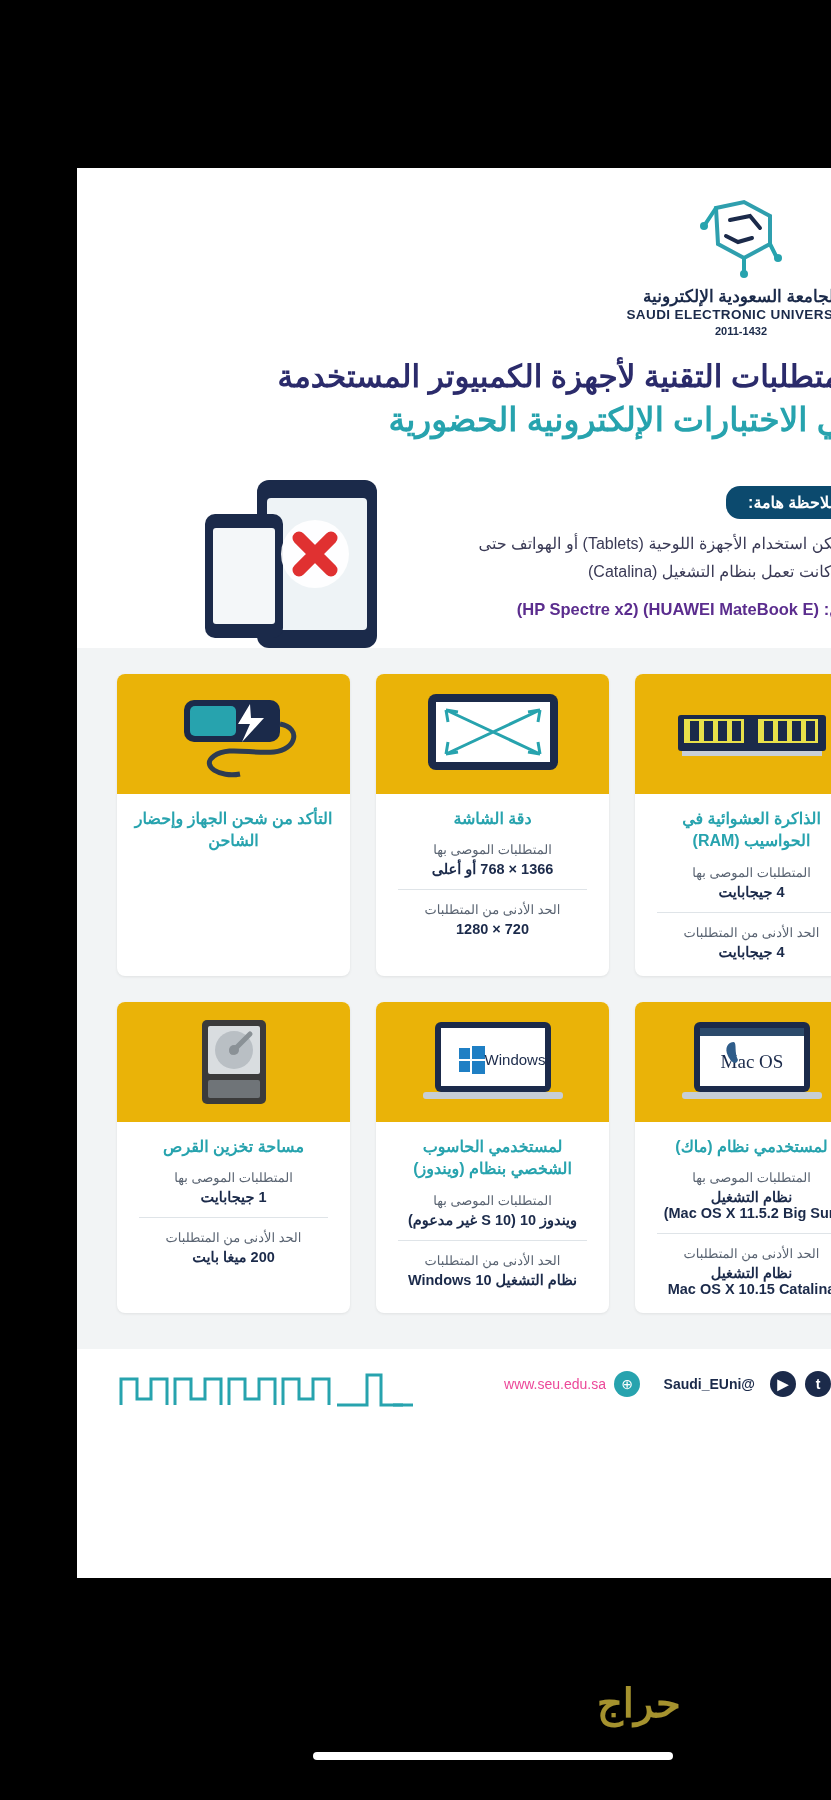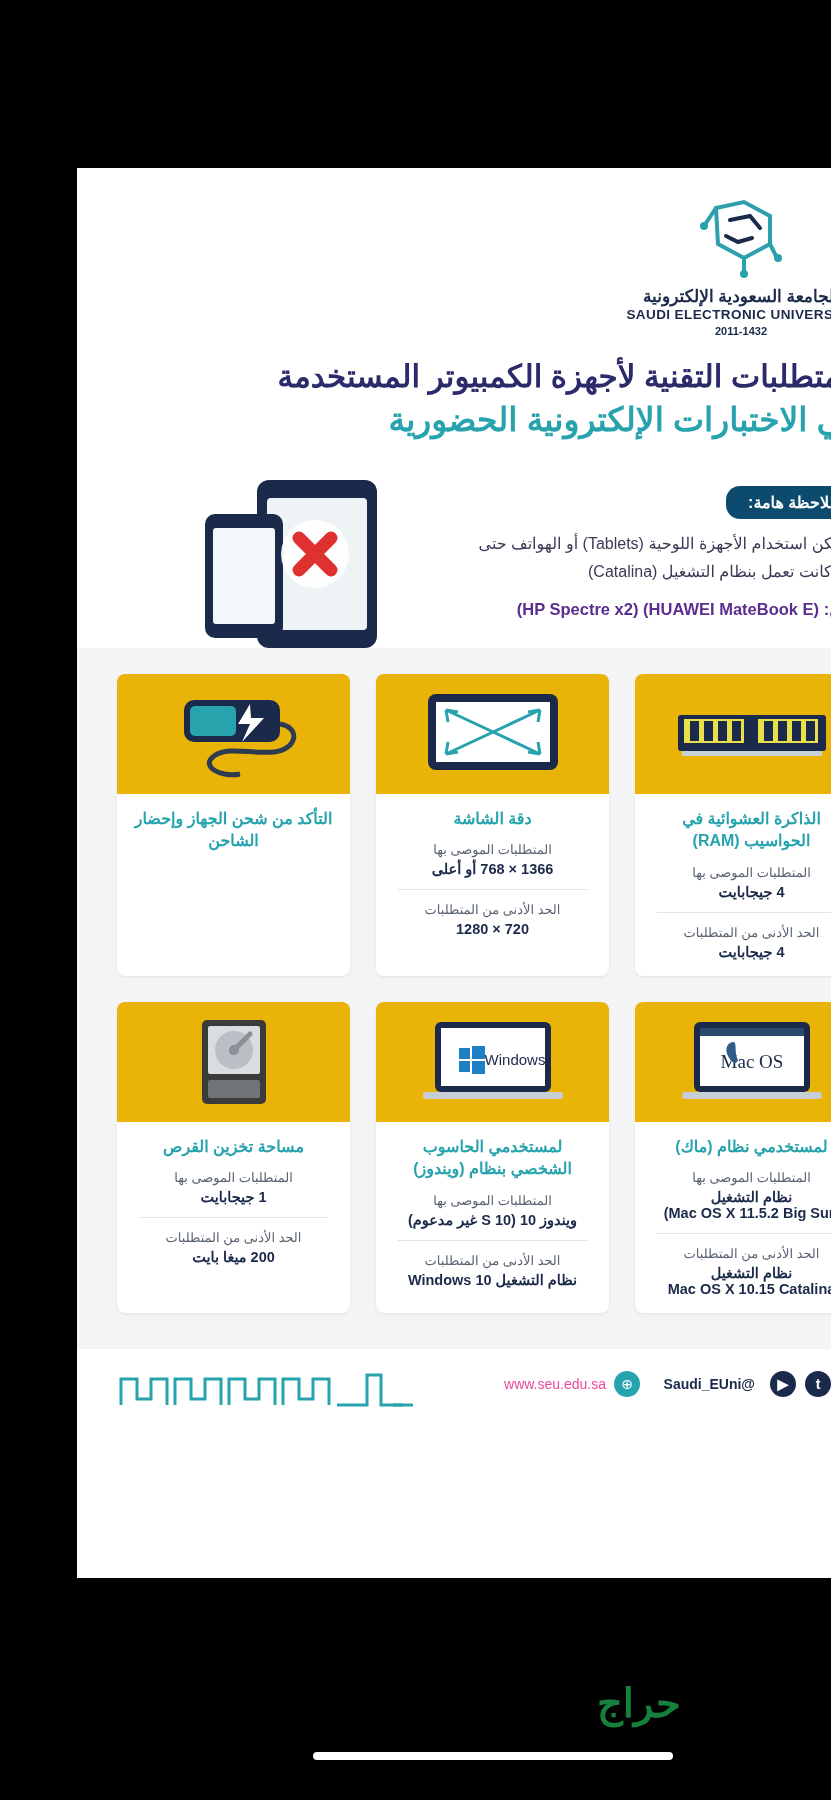--- a/index.html
+++ b/index.html
@@ -49,21 +49,21 @@
     font-size:14px;display:flex;align-items:center;justify-content:center;font-weight:bold;}
   .handle{font-size:14px;font-weight:bold;color:#1b2a4a;margin-right:6px;}
   .web{position:absolute;right:268px;top:22px;display:flex;align-items:center;gap:8px;}
   .globe{width:26px;height:26px;border-radius:50%;background:#27a3ae;color:#fff;font-size:14px;
     display:flex;align-items:center;justify-content:center;}
   .url{font-size:14px;font-weight:normal;color:#ec4899;}
   .deco{position:absolute;left:40px;top:16px;}
 
   
   .homebar{position:absolute;left:236px;bottom:40px;width:360px;height:8px;background:#ffffff;border-radius:4px;}
-  .wm{position:absolute;left:520px;bottom:74px;font-size:40px;font-weight:bold;color:#22c55e;opacity:.65;}
+  .wm{position:absolute;left:520px;bottom:74px;font-size:40px;font-weight:bold;color:#fde047;opacity:.65;}
 </style>
 </head>
 <body>
 
 <div class="phone">
   <div class="sheet">
 
     <div class="header">
       <div class="logo-wrap">
         <div class="logo-mark">

